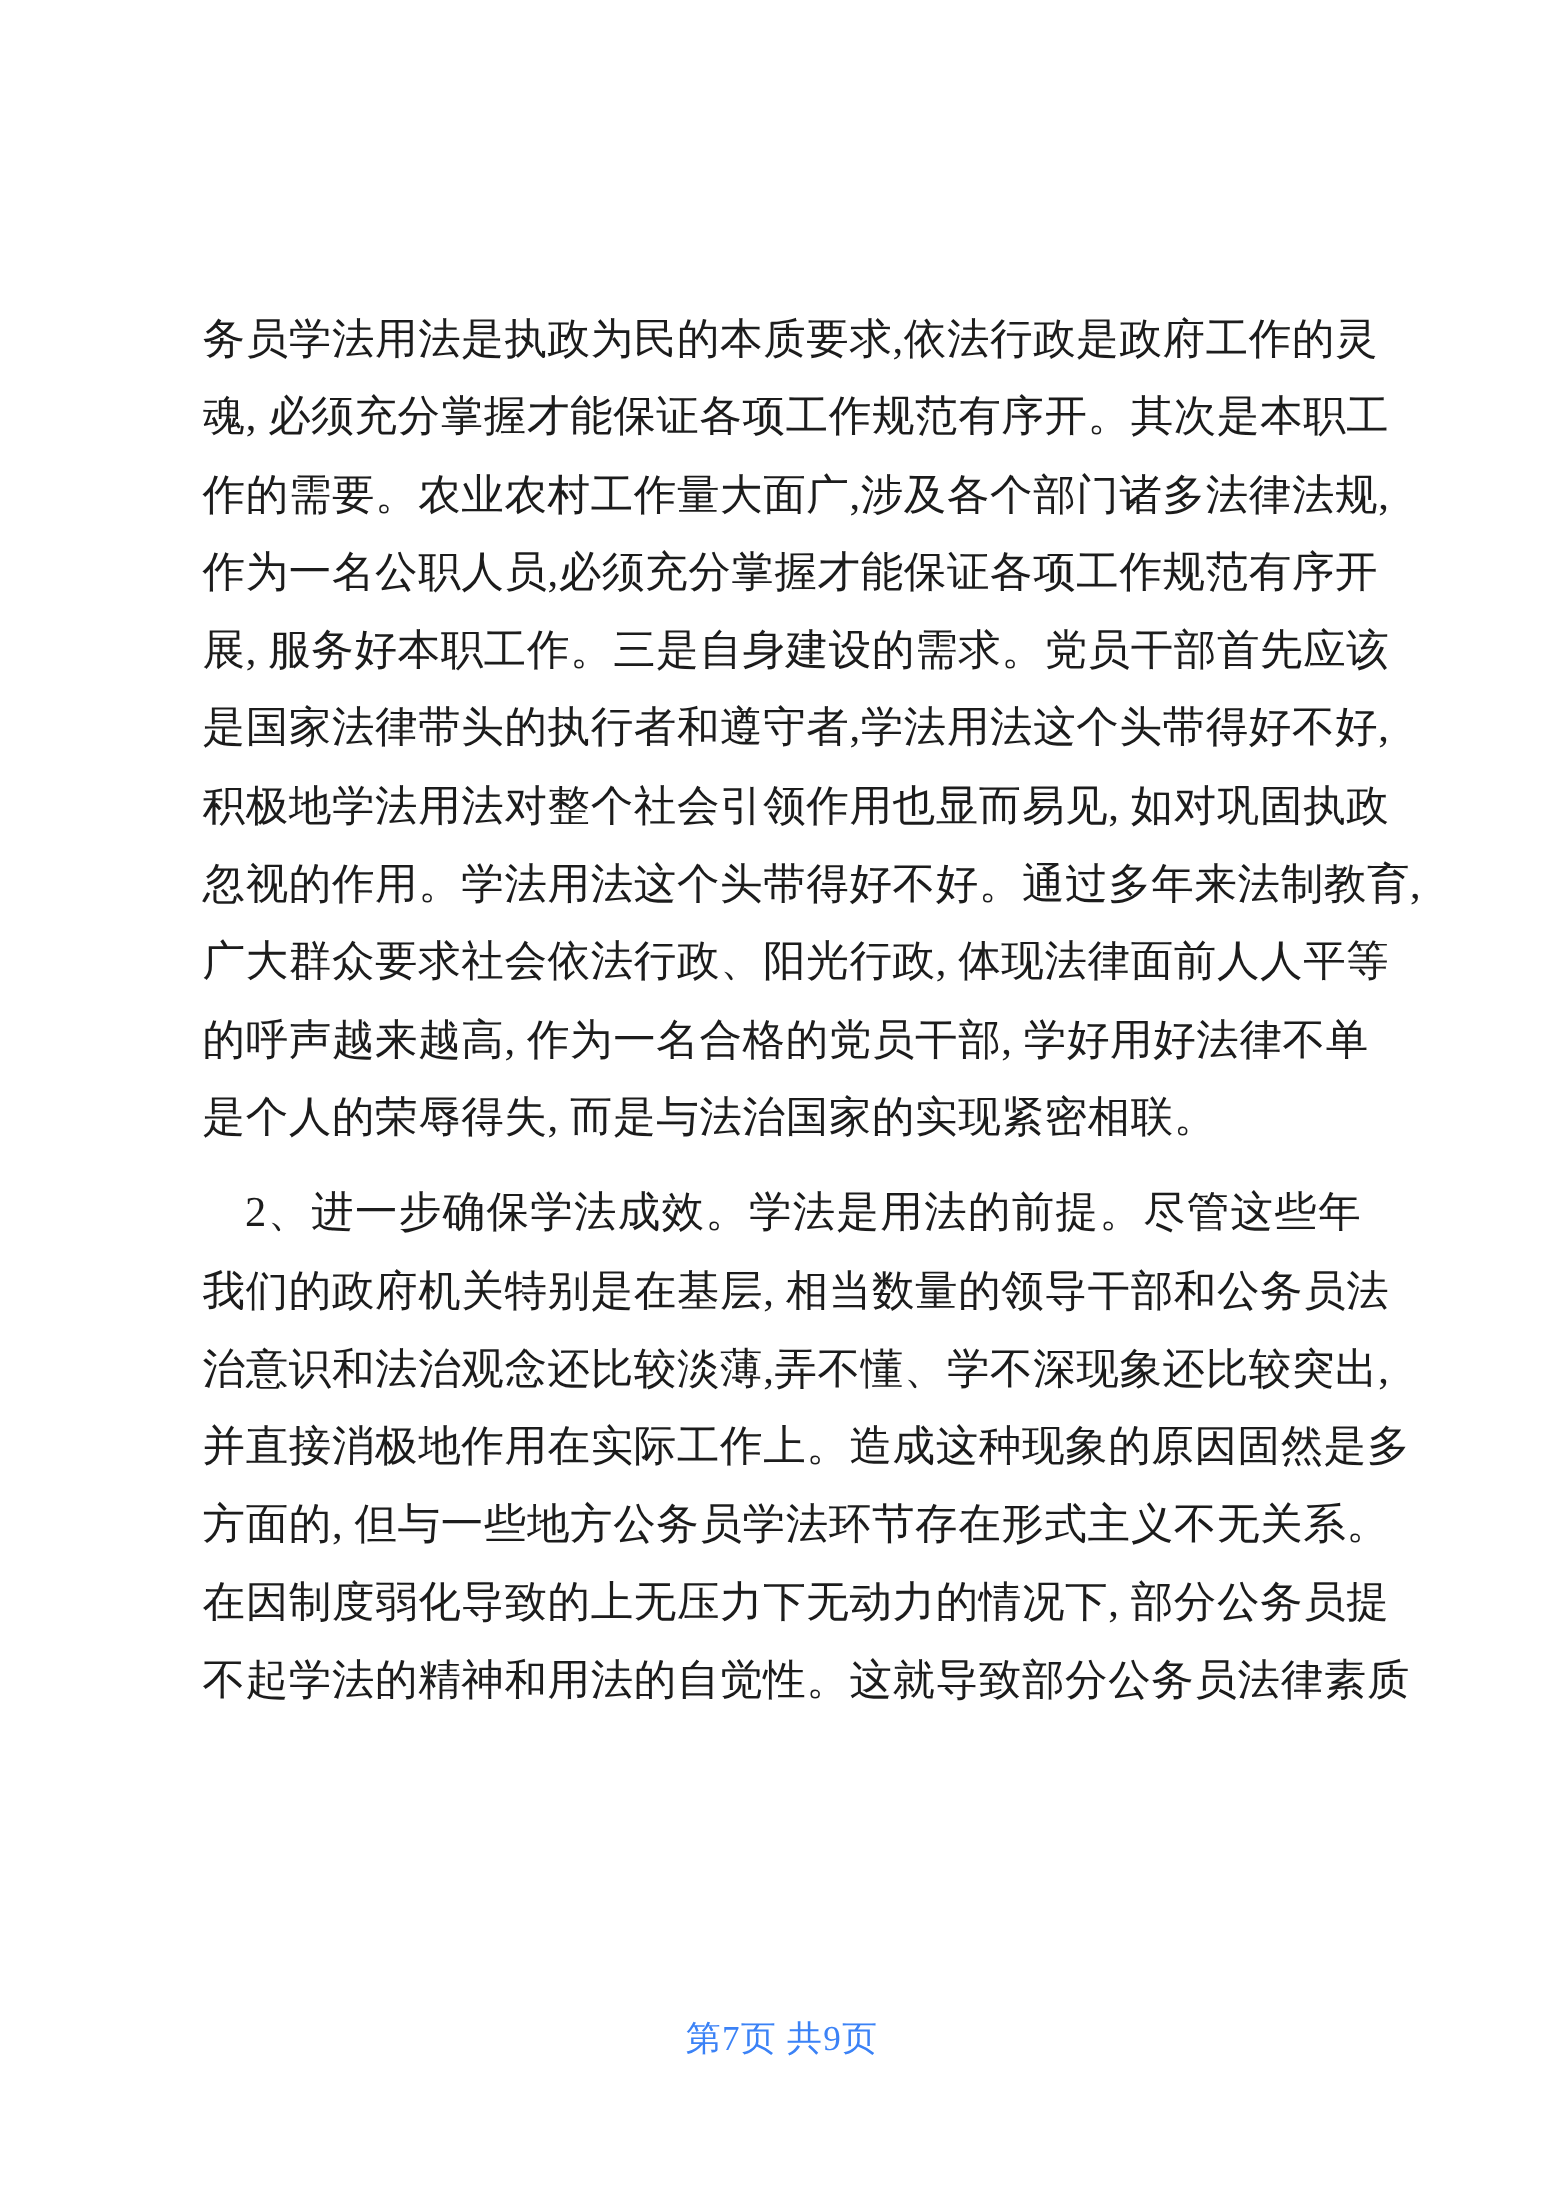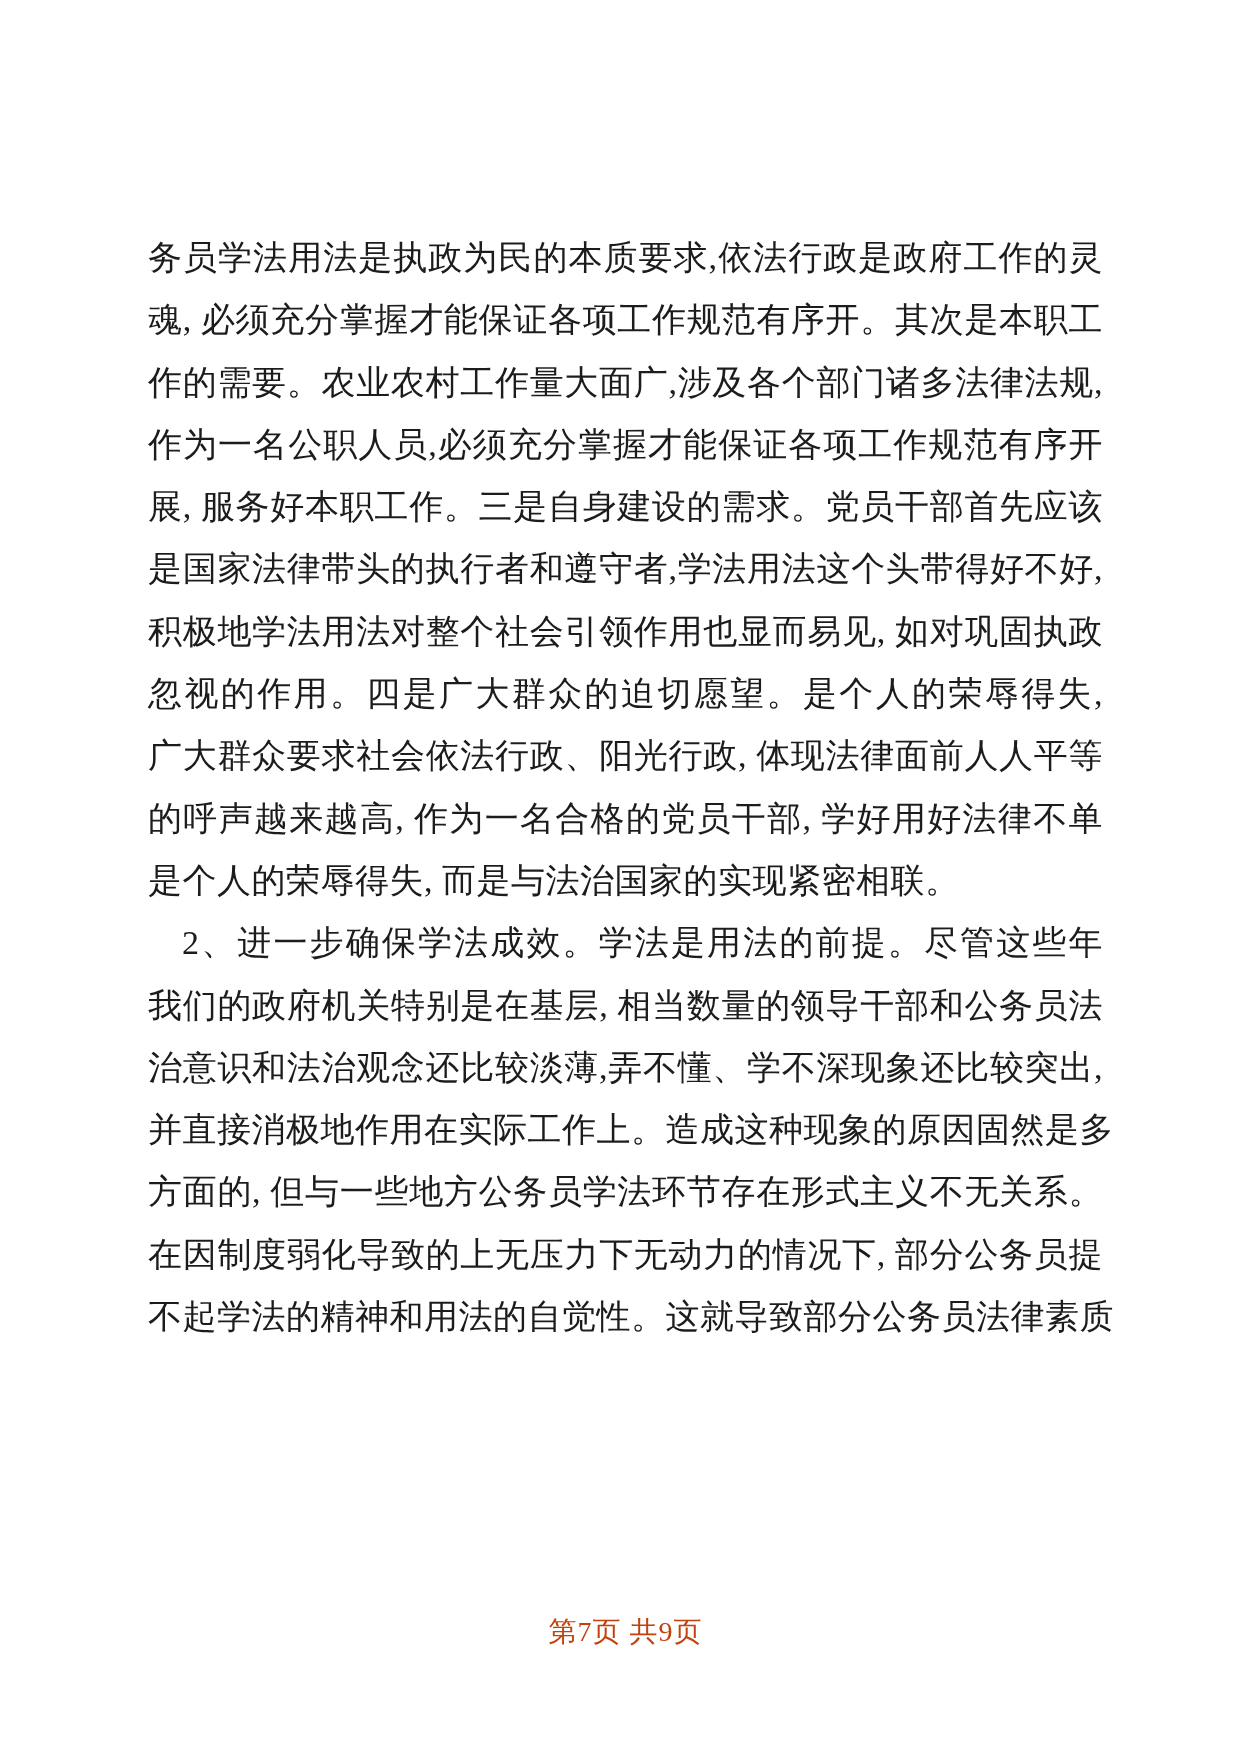--- a/index.html
+++ b/index.html
@@ -20,21 +20,21 @@
     position: absolute;
     left: 148px;
     top: 227px;
     width: 955px;
     font-size: 34px;
     line-height: 62.3px;
     font-weight: 400;
     letter-spacing: 0.5px;
   }
   .paragraph {
-    margin: 0;
+    margin: 14px;
     padding: 0;
   }
   .line {
     text-align: justify;
     text-align-last: justify;
     white-space: nowrap;
     height: 62.3px;
   }
   .line.para-end {
     text-align-last: left;
@@ -43,39 +43,39 @@
     text-indent: 1em;
   }
   .footer {
     position: absolute;
     left: 148px;
     top: 1612px;
     width: 955px;
     text-align: center;
     font-size: 28px;
     line-height: 40px;
-    color: #c2410c;
+    color: #3b82f6;
     letter-spacing: 1px;
   }
 </style>
 </head>
 <body>
 
 <div class="page">
   <div class="content">
 
     <div class="paragraph">
       <div class="line">务员学法用法是执政为民的本质要求,依法行政是政府工作的灵</div>
       <div class="line">魂, 必须充分掌握才能保证各项工作规范有序开。其次是本职工</div>
       <div class="line">作的需要。农业农村工作量大面广,涉及各个部门诸多法律法规,</div>
       <div class="line">作为一名公职人员,必须充分掌握才能保证各项工作规范有序开</div>
       <div class="line">展, 服务好本职工作。三是自身建设的需求。党员干部首先应该</div>
       <div class="line">是国家法律带头的执行者和遵守者,学法用法这个头带得好不好,</div>
       <div class="line">积极地学法用法对整个社会引领作用也显而易见, 如对巩固执政</div>
-      <div class="line">忽视的作用。四是广大群众的迫切愿望。是个人的荣辱得失,</div>
+      <div class="line">忽视的作用。学法用法这个头带得好不好。通过多年来法制教育,</div>
       <div class="line">广大群众要求社会依法行政、阳光行政, 体现法律面前人人平等</div>
       <div class="line">的呼声越来越高, 作为一名合格的党员干部, 学好用好法律不单</div>
       <div class="line para-end">是个人的荣辱得失, 而是与法治国家的实现紧密相联。</div>
     </div>
 
     <div class="paragraph">
       <div class="line indent">2、进一步确保学法成效。学法是用法的前提。尽管这些年</div>
       <div class="line">我们的政府机关特别是在基层, 相当数量的领导干部和公务员法</div>
       <div class="line">治意识和法治观念还比较淡薄,弄不懂、学不深现象还比较突出,</div>
       <div class="line">并直接消极地作用在实际工作上。造成这种现象的原因固然是多</div>

